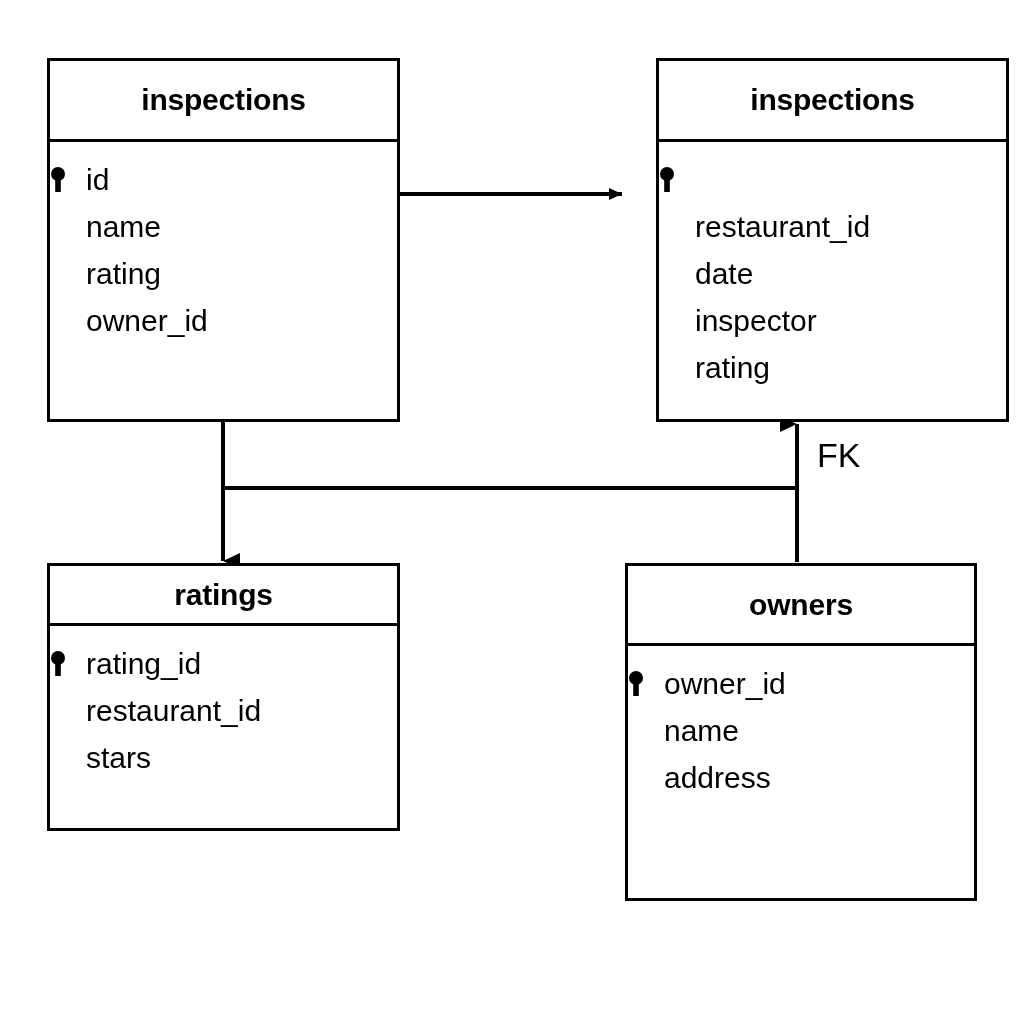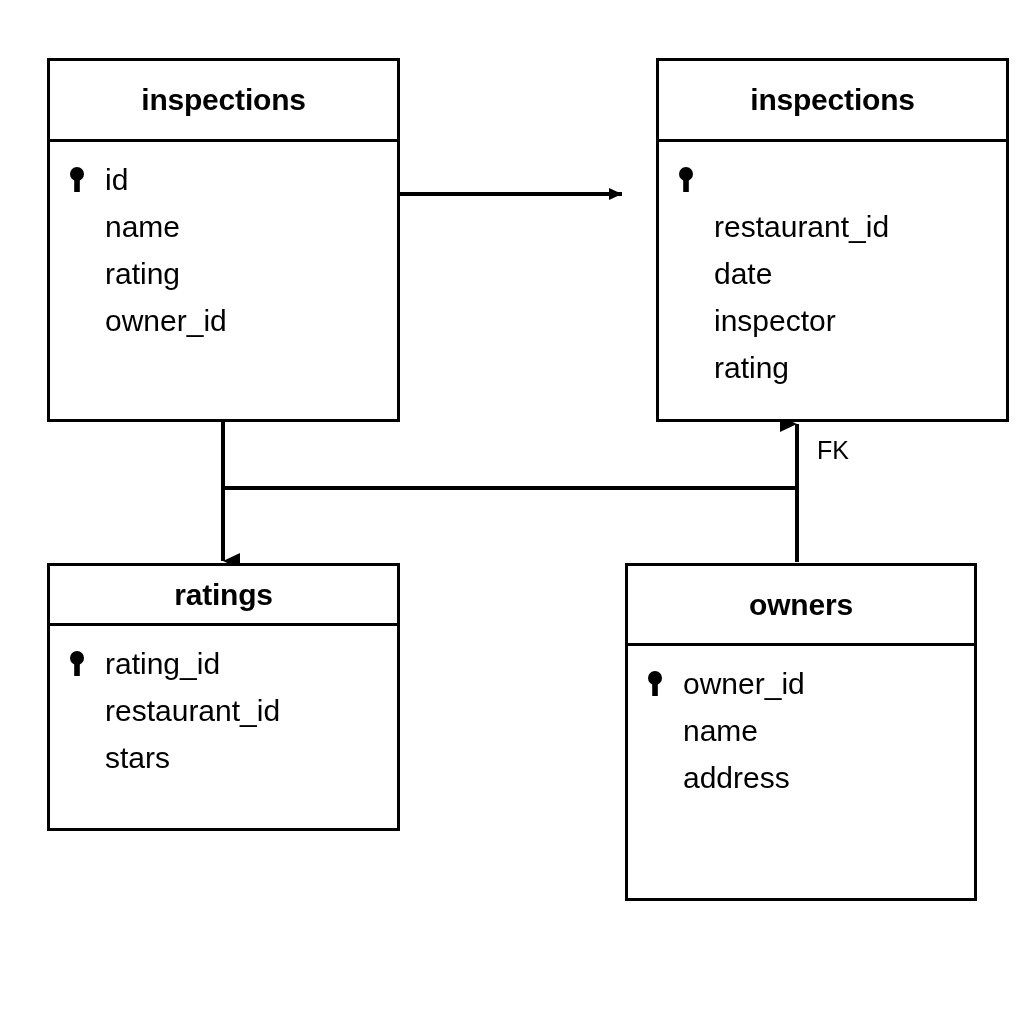--- a/index.html
+++ b/index.html
@@ -42,21 +42,20 @@
   .entity-body {
     flex: 1 1 auto;
     padding: 14px 0 0 0;
     display: flex;
     flex-direction: column;
   }
   .field-row {
     display: flex;
     align-items: center;
     height: 47px;
-    padding-left: 19px;
     box-sizing: border-box;
   }
   .key-slot {
     width: 36px;
     flex: 0 0 36px;
     display: flex;
     align-items: center;
     justify-content: flex-start;
     height: 100%;
     padding-top: 2px;
@@ -74,21 +73,21 @@
   .edge-layer {
     position: absolute;
     left: 0;
     top: 0;
     width: 1024px;
     height: 1024px;
     pointer-events: none;
   }
   .edge-label {
     position: absolute;
-    font-size: 25px;
+    font-size: 34px;
     color: #000000;
     line-height: 1;
     white-space: nowrap;
   }
 </style>
 </head>
 <body>
 
 <div id="canvas">
 

